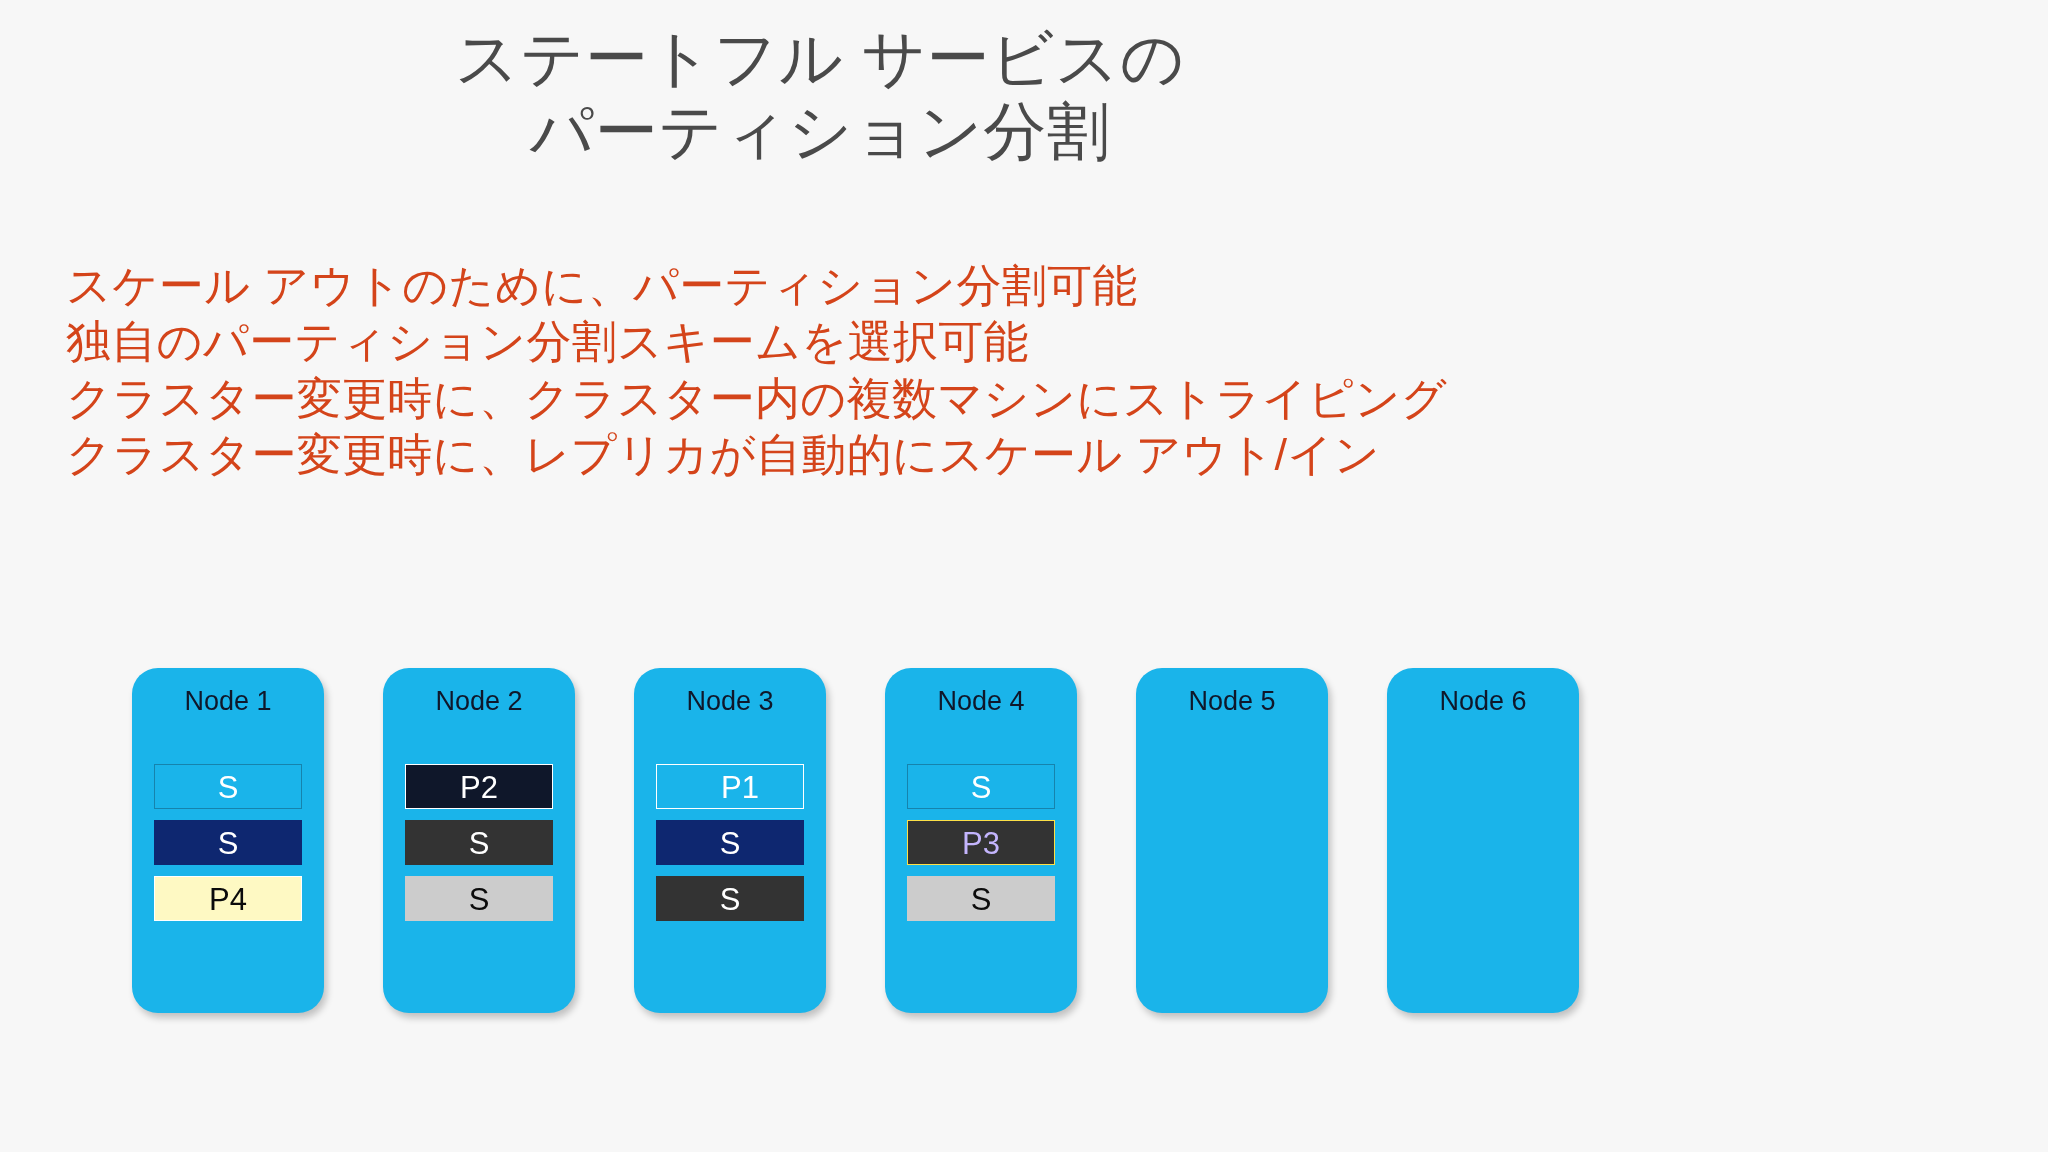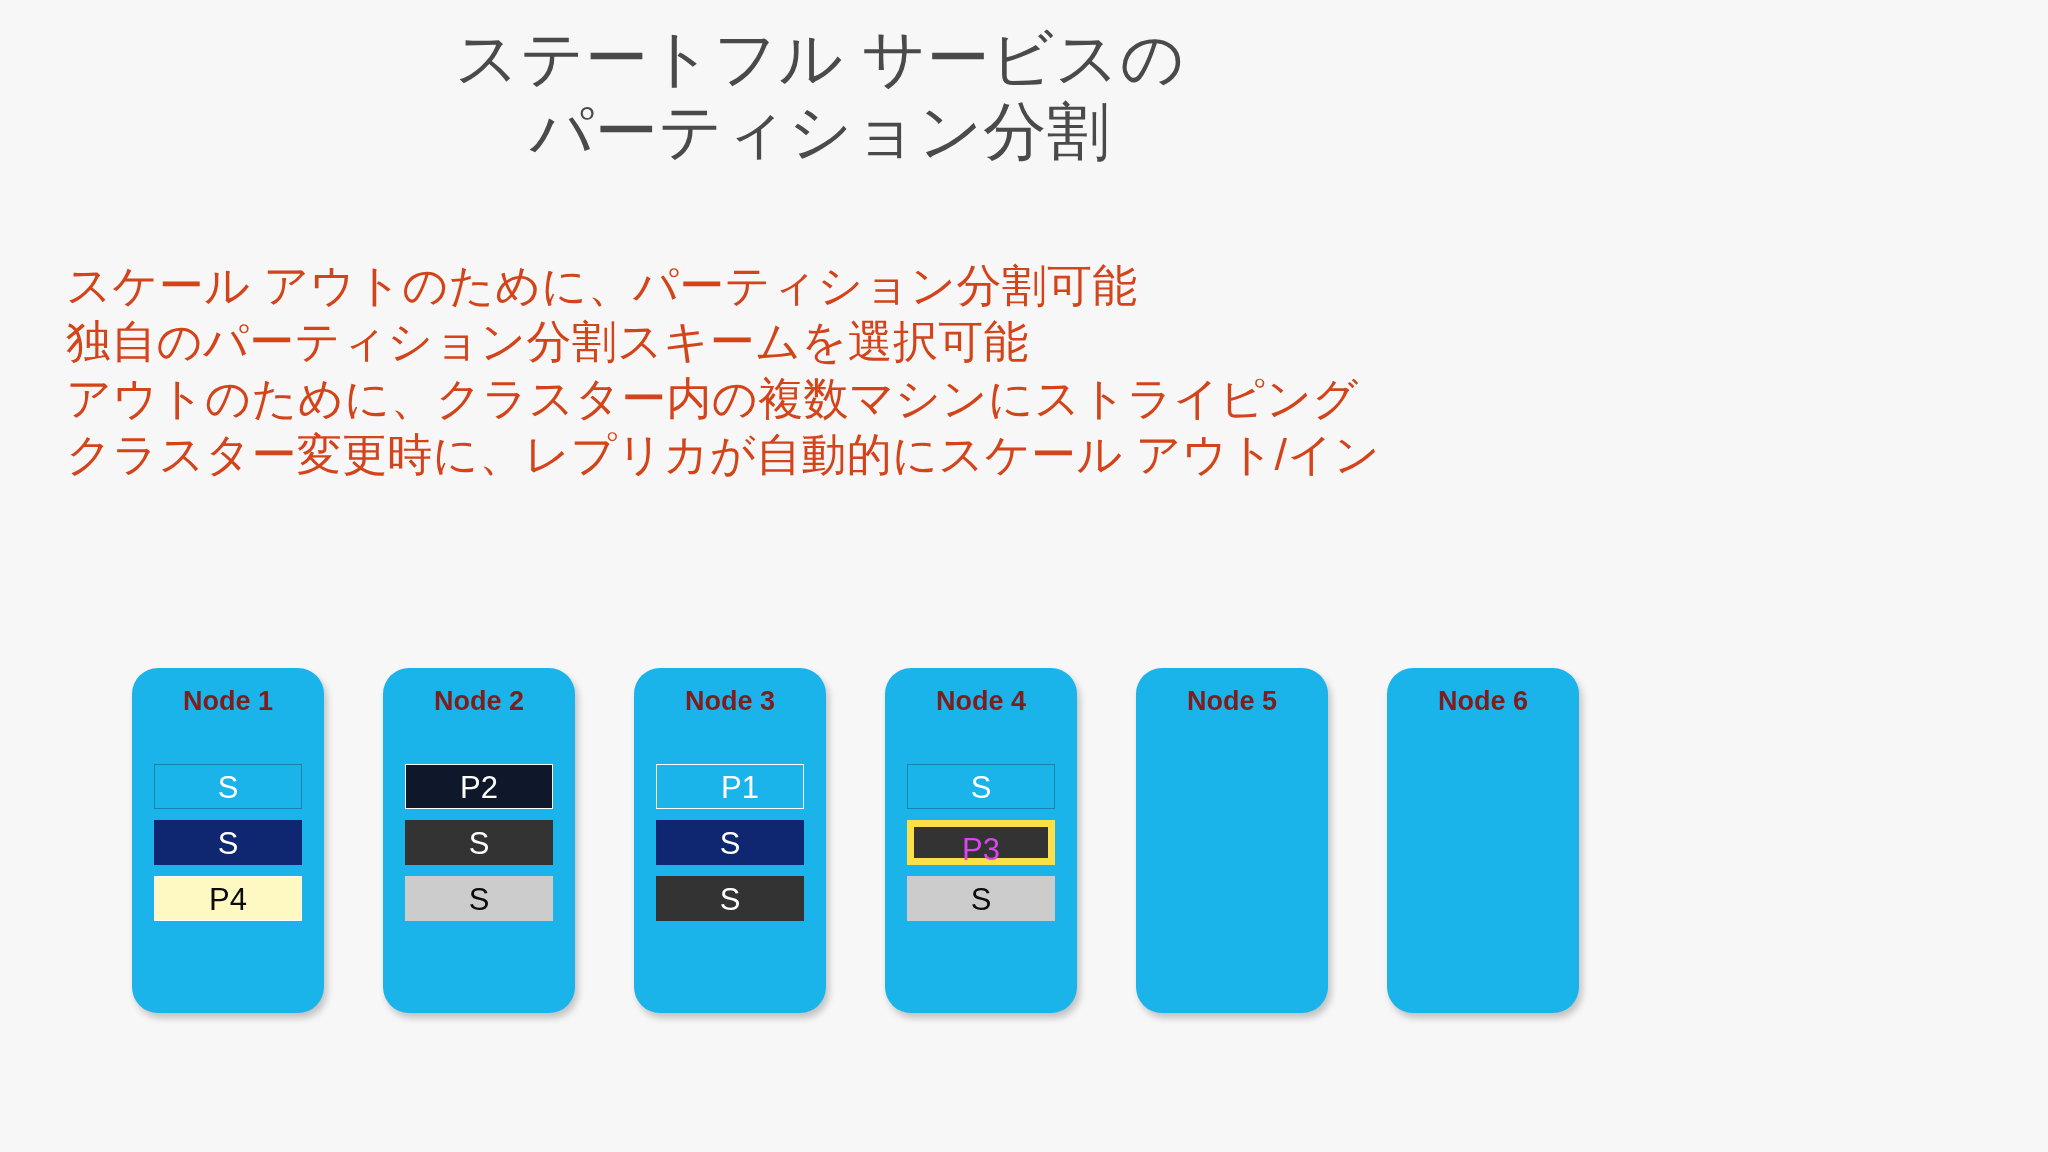--- a/index.html
+++ b/index.html
@@ -67,22 +67,22 @@
     flex: 0 0 auto;
   }
 
   .node-title {
     position: absolute;
     top: 19px;
     left: 0;
     right: 0;
     text-align: center;
     font-size: 27px;
-    color: #7f1d1d;
-    font-weight: 700;
+    color: #0f172a;
+    font-weight: 400;
     line-height: 1.1;
   }
 
   .replica-stack {
     position: absolute;
     top: 96px;
     left: 22px;
     right: 22px;
     display: flex;
     flex-direction: column;
@@ -109,22 +109,22 @@
     color: #ffffff;
     border: 1px solid #ffffff;
   }
   .replica.dark {
     background: #333333;
     color: #ffffff;
     border: 1px solid #333333;
   }
   .replica.dark-w {
     background: #333333;
-    color: #d946ef;
-    border: 7px solid #fde047;
+    color: #c4b5fd;
+    border: 1px solid #fde047;
   }
   .replica.light {
     background: #cccccc;
     color: #0b0b0b;
     border: 1px solid #cccccc;
   }
   .replica.light-w {
     background: #fef9c3;
     color: #0b0b0b;
     border: 1px solid #ffffff;
@@ -143,21 +143,21 @@
 </style>
 </head>
 <body>
 
 <div class="slide-title">ステートフル サービスの
 パーティション分割</div>
 
 <div class="body-block">
   <div class="body-line">スケール アウトのために、パーティション分割可能</div>
   <div class="body-line">独自のパーティション分割スキームを選択可能</div>
-  <div class="body-line">アウトのために、クラスター内の複数マシンにストライピング</div>
+  <div class="body-line">クラスター変更時に、クラスター内の複数マシンにストライピング</div>
   <div class="body-line">クラスター変更時に、レプリカが自動的にスケール アウト/イン</div>
 </div>
 
 <div class="cluster">
 
   <div class="node-card">
     <div class="node-title">Node 1</div>
     <div class="replica-stack">
       <div class="replica ghost-blue">S</div>
       <div class="replica navy">S</div>

